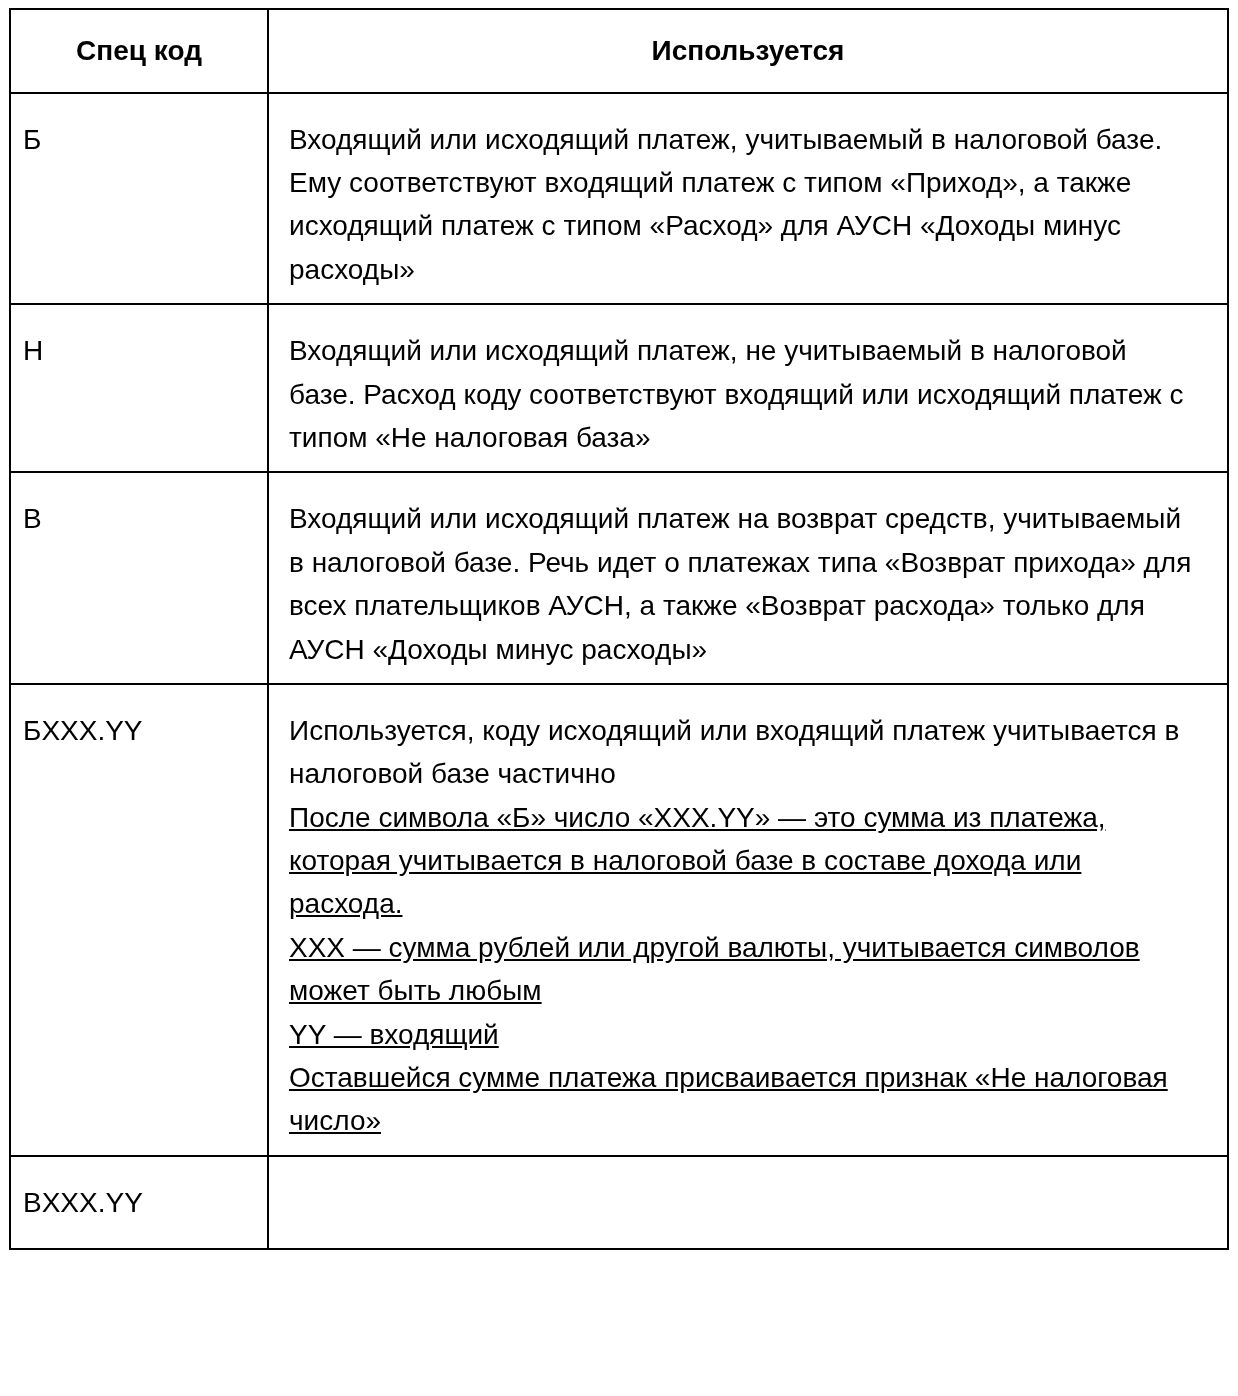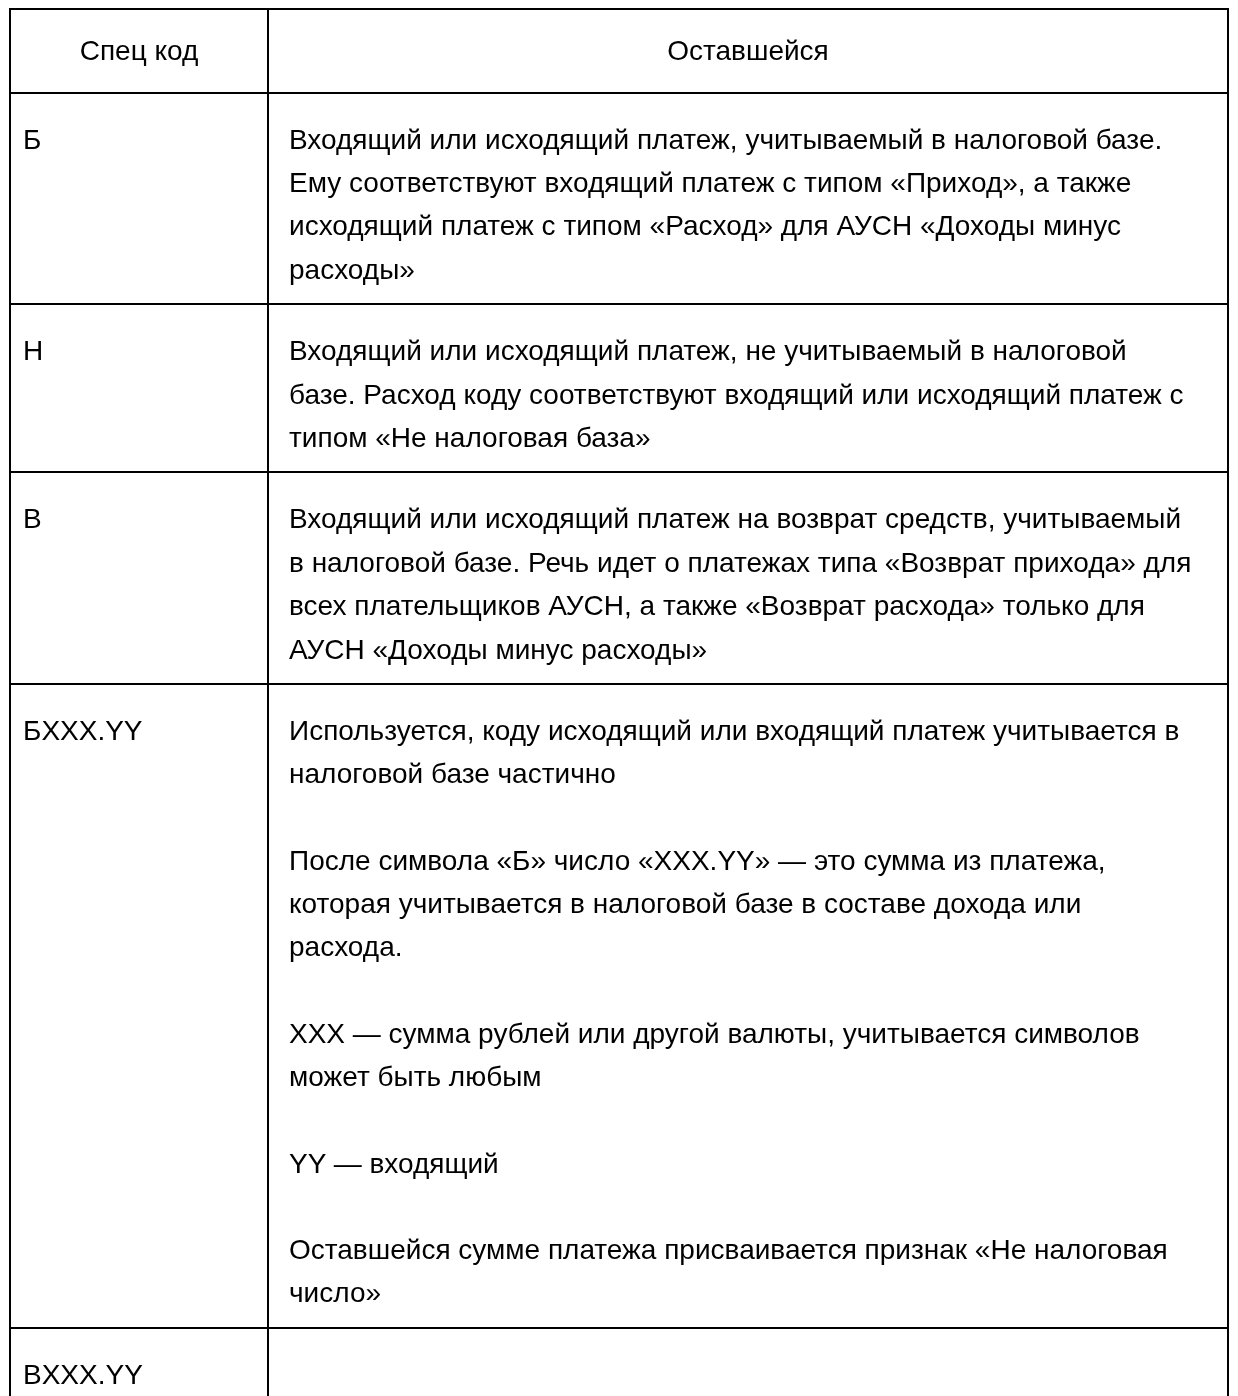--- a/index.html
+++ b/index.html
@@ -23,60 +23,60 @@
   }
   table.spec-table th,
   table.spec-table td {
     border: 2px solid #000000;
     vertical-align: top;
   }
   col.col-code { width: 258px; }
   col.col-desc { width: auto; }
   th {
     font-size: 28px;
-    font-weight: normal;
+    font-weight: bold;
     text-align: center;
     vertical-align: middle !important;
     padding: 24px 10px;
     line-height: 1.2;
     border-radius: 13px;
   }
   td {
     font-size: 28px;
     line-height: 1.55;
   }
   td.code-cell {
     padding: 24px 12px 24px 12px;
   }
   td.desc-cell {
     padding: 24px 26px 12px 20px;
   }
   td.desc-cell p {
     margin: 0;
   }
   td.desc-cell p + p {
-    margin-top: 43px;
+    text-decoration: underline;
   }
   tr.row-last td.desc-cell {
     padding-bottom: 60px;
   }
 </style>
 </head>
 <body>
 
 <div class="page">
   <table class="spec-table">
     <colgroup>
       <col class="col-code">
       <col class="col-desc">
     </colgroup>
     <thead>
       <tr>
         <th>Спец код</th>
-        <th>Оставшейся</th>
+        <th>Используется</th>
       </tr>
     </thead>
     <tbody>
       <tr>
         <td class="code-cell">Б</td>
         <td class="desc-cell">
           <p>Входящий или исходящий платеж, учитываемый в налоговой базе. Ему соответствуют входящий платеж с типом «Приход», а также исходящий платеж с типом «Расход» для АУСН «Доходы минус расходы»</p>
         </td>
       </tr>
       <tr>

